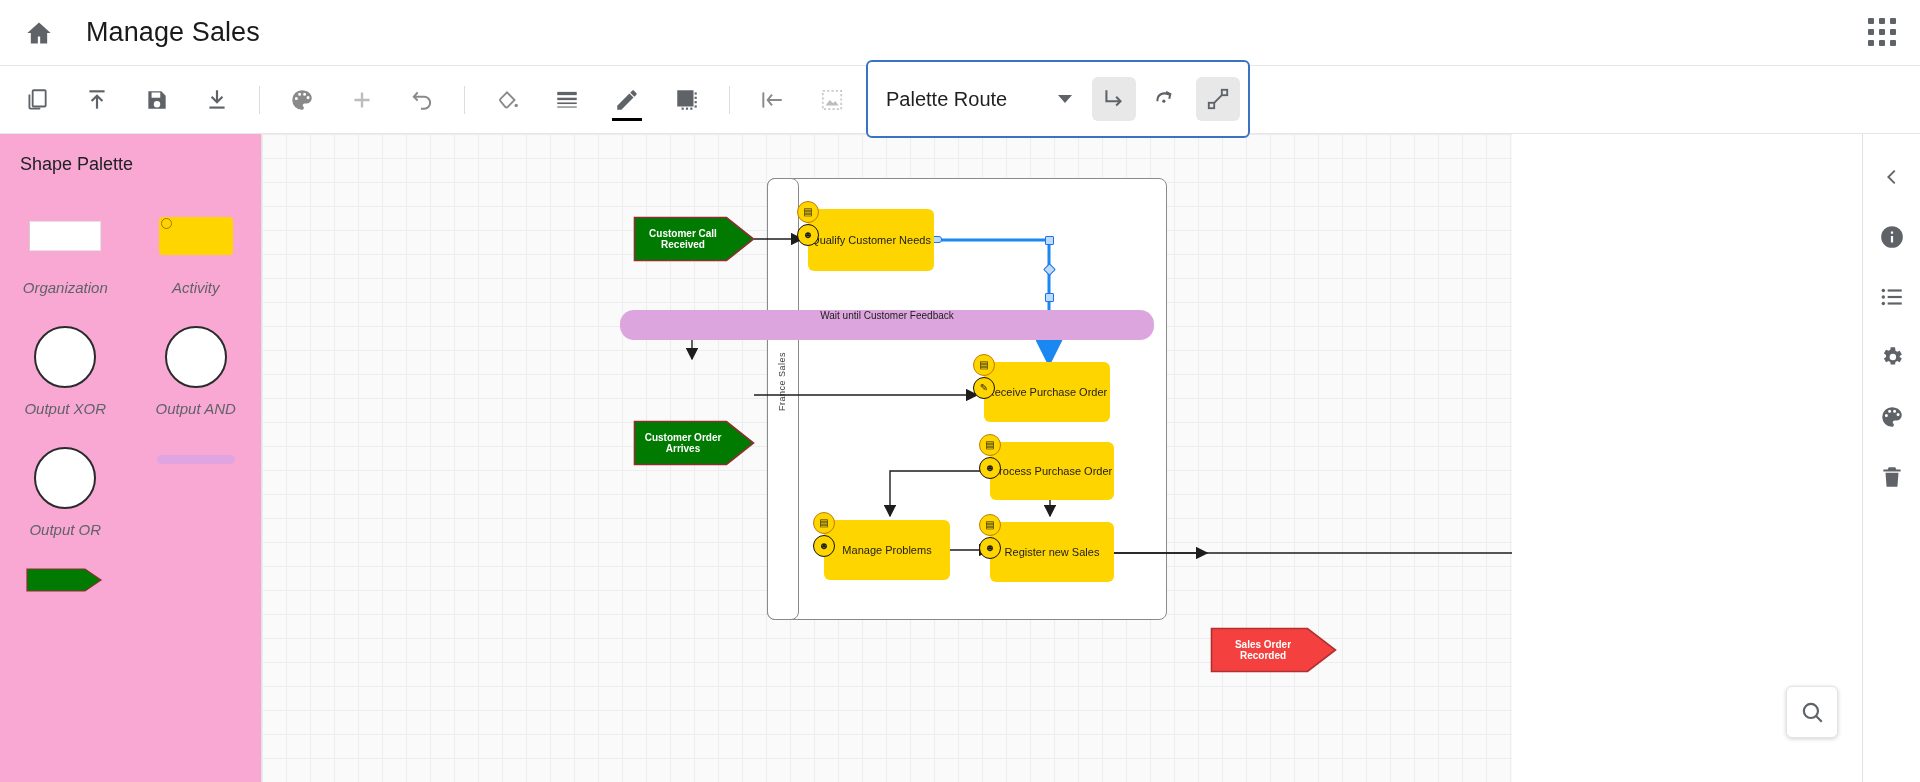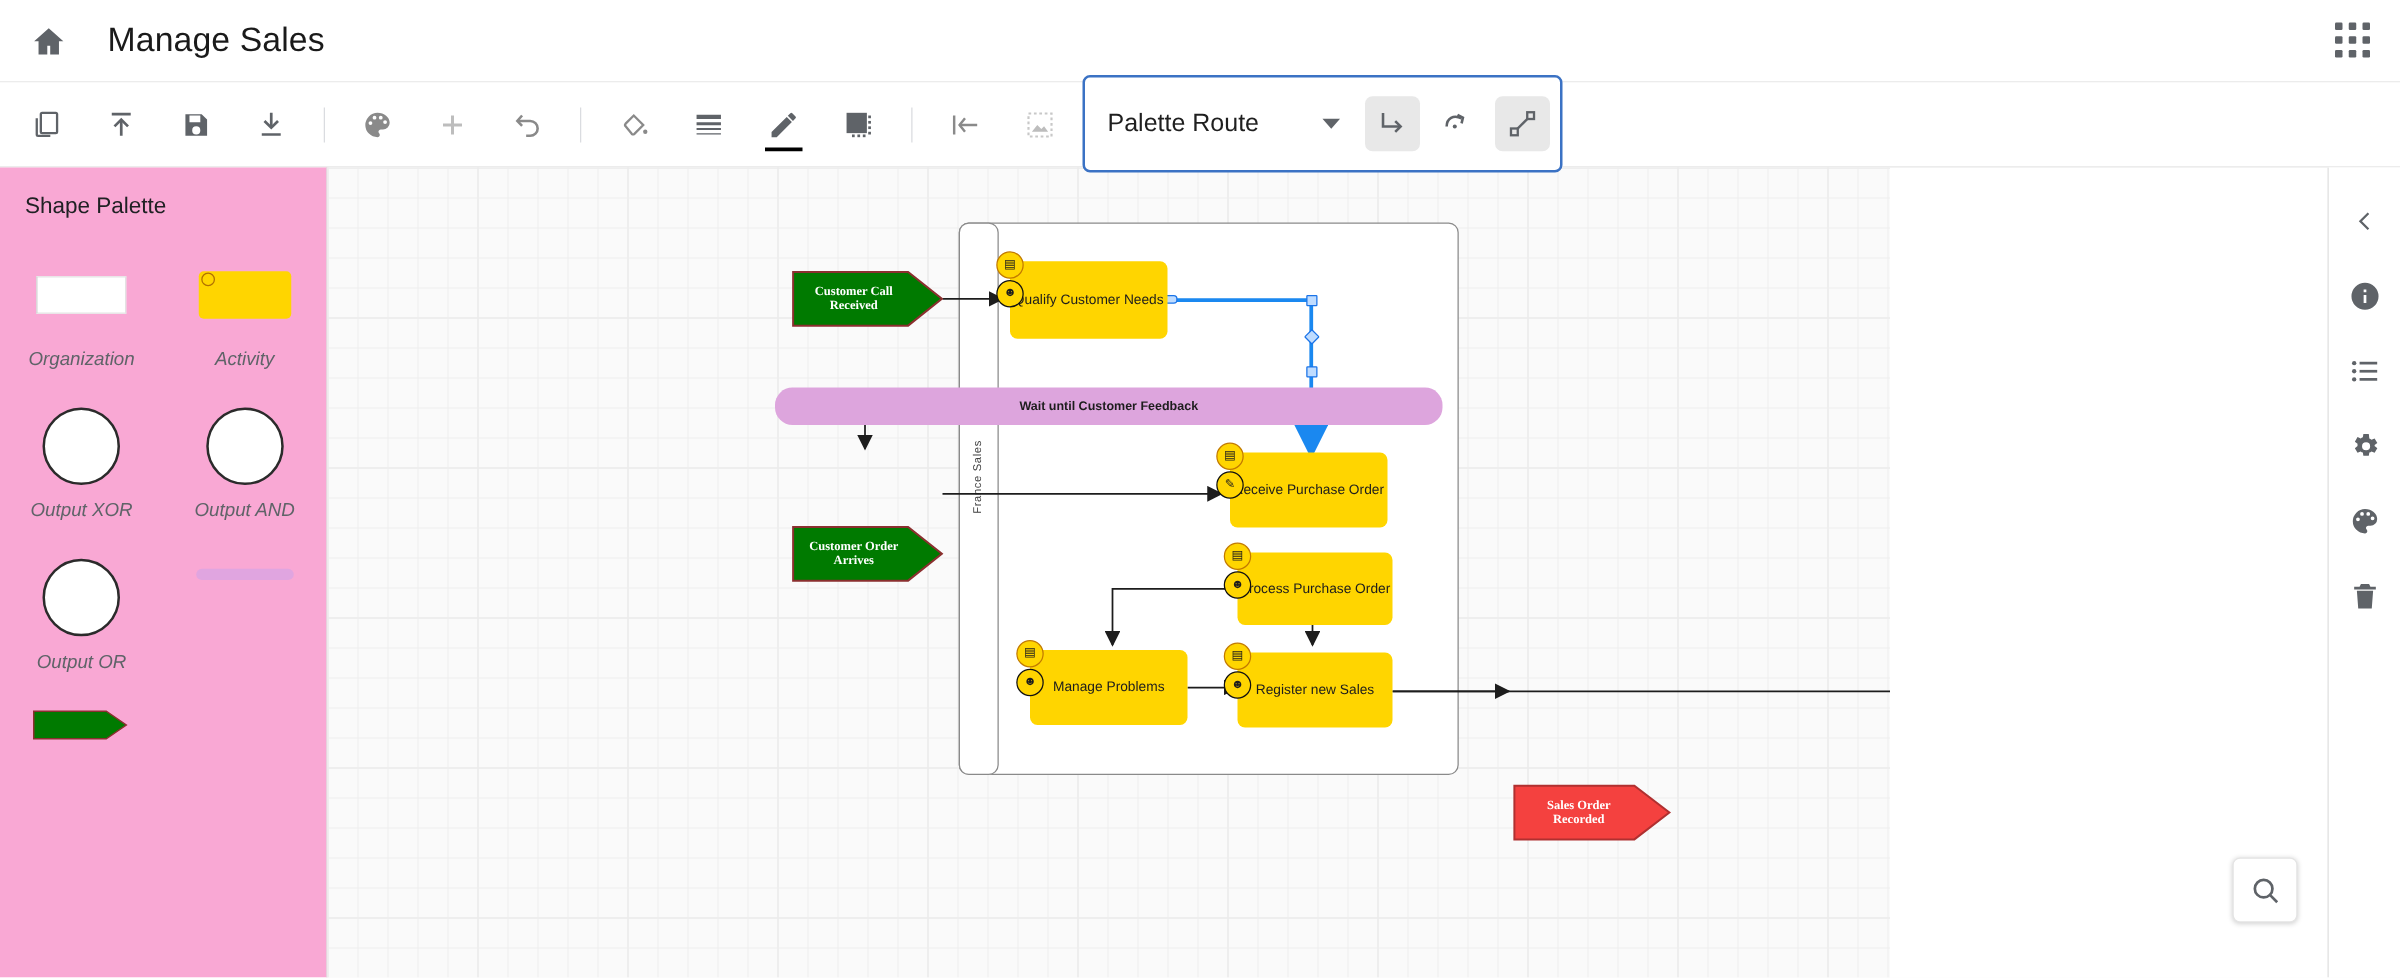--- a/index.html
+++ b/index.html
@@ -169,32 +169,32 @@
   }
   .badge {
     width: 22px; height: 22px; border-radius: 50%;
     background: #ffd500; border: 1.4px solid #c27a00;
     display: flex; align-items: center; justify-content: center;
     font-size: 10px; line-height: 1;
   }
   .badge.dark { border-color: #111; }
   .event-arrow {
     position: relative; cursor: pointer;
-    display: flex; align-items: center; font-family: Liberation Serif, serif;
+    display: flex; align-items: center;
   }
   .event-arrow .lbl {
     position: absolute; left: 0; right: 22px; top: 0; bottom: 0;
     display: flex; align-items: center; justify-content: center;
     color: #fff; font-size: 10px; font-weight: bold; text-align: center;
     padding: 0 6px; pointer-events: none;
   }
   .lane-bar {
     background: #dda5dd; border-radius: 14px;
-    display: flex; align-items: center; justify-content: center;
-    font-size: 10px; color: #1d1d1d; cursor: pointer; font-weight: bold;
+    display: flex; align-items: flex-start; justify-content: center;
+    font-size: 10px; color: #1d1d1d; cursor: pointer;
   }
   .pool-rect {
     position: absolute; border: 1.5px solid #8a8a8a; background: #fff;
     border-radius: 8px;
   }
   .pool-strip {
     position: absolute; border: 1.5px solid #8a8a8a; background: #fff;
     border-radius: 8px;
   }
   .pool-label {

